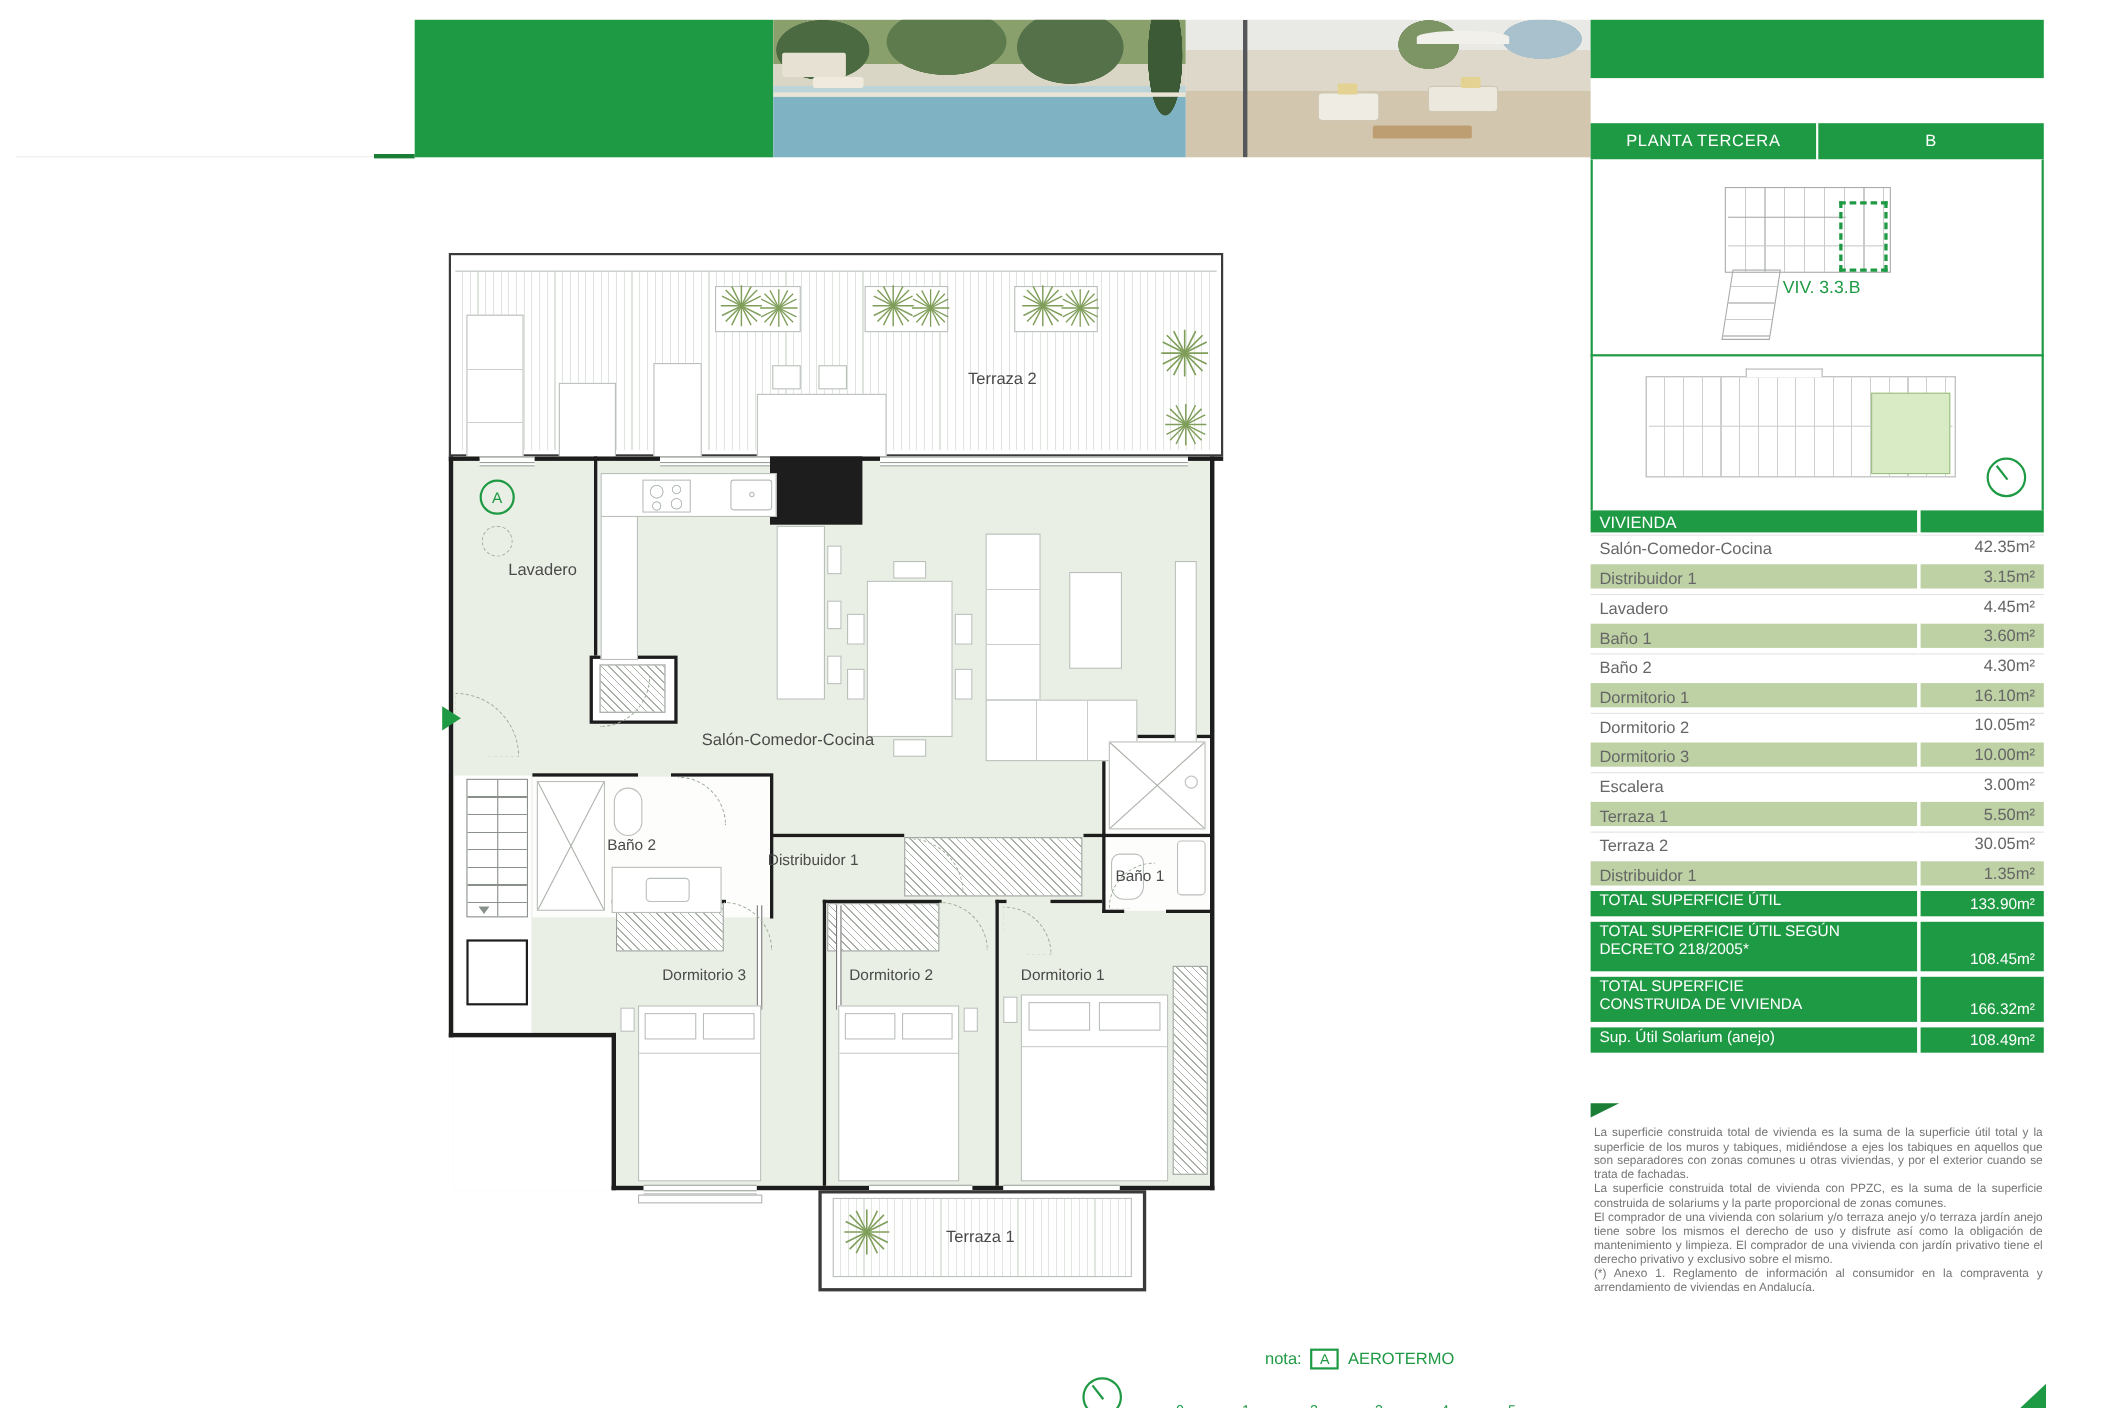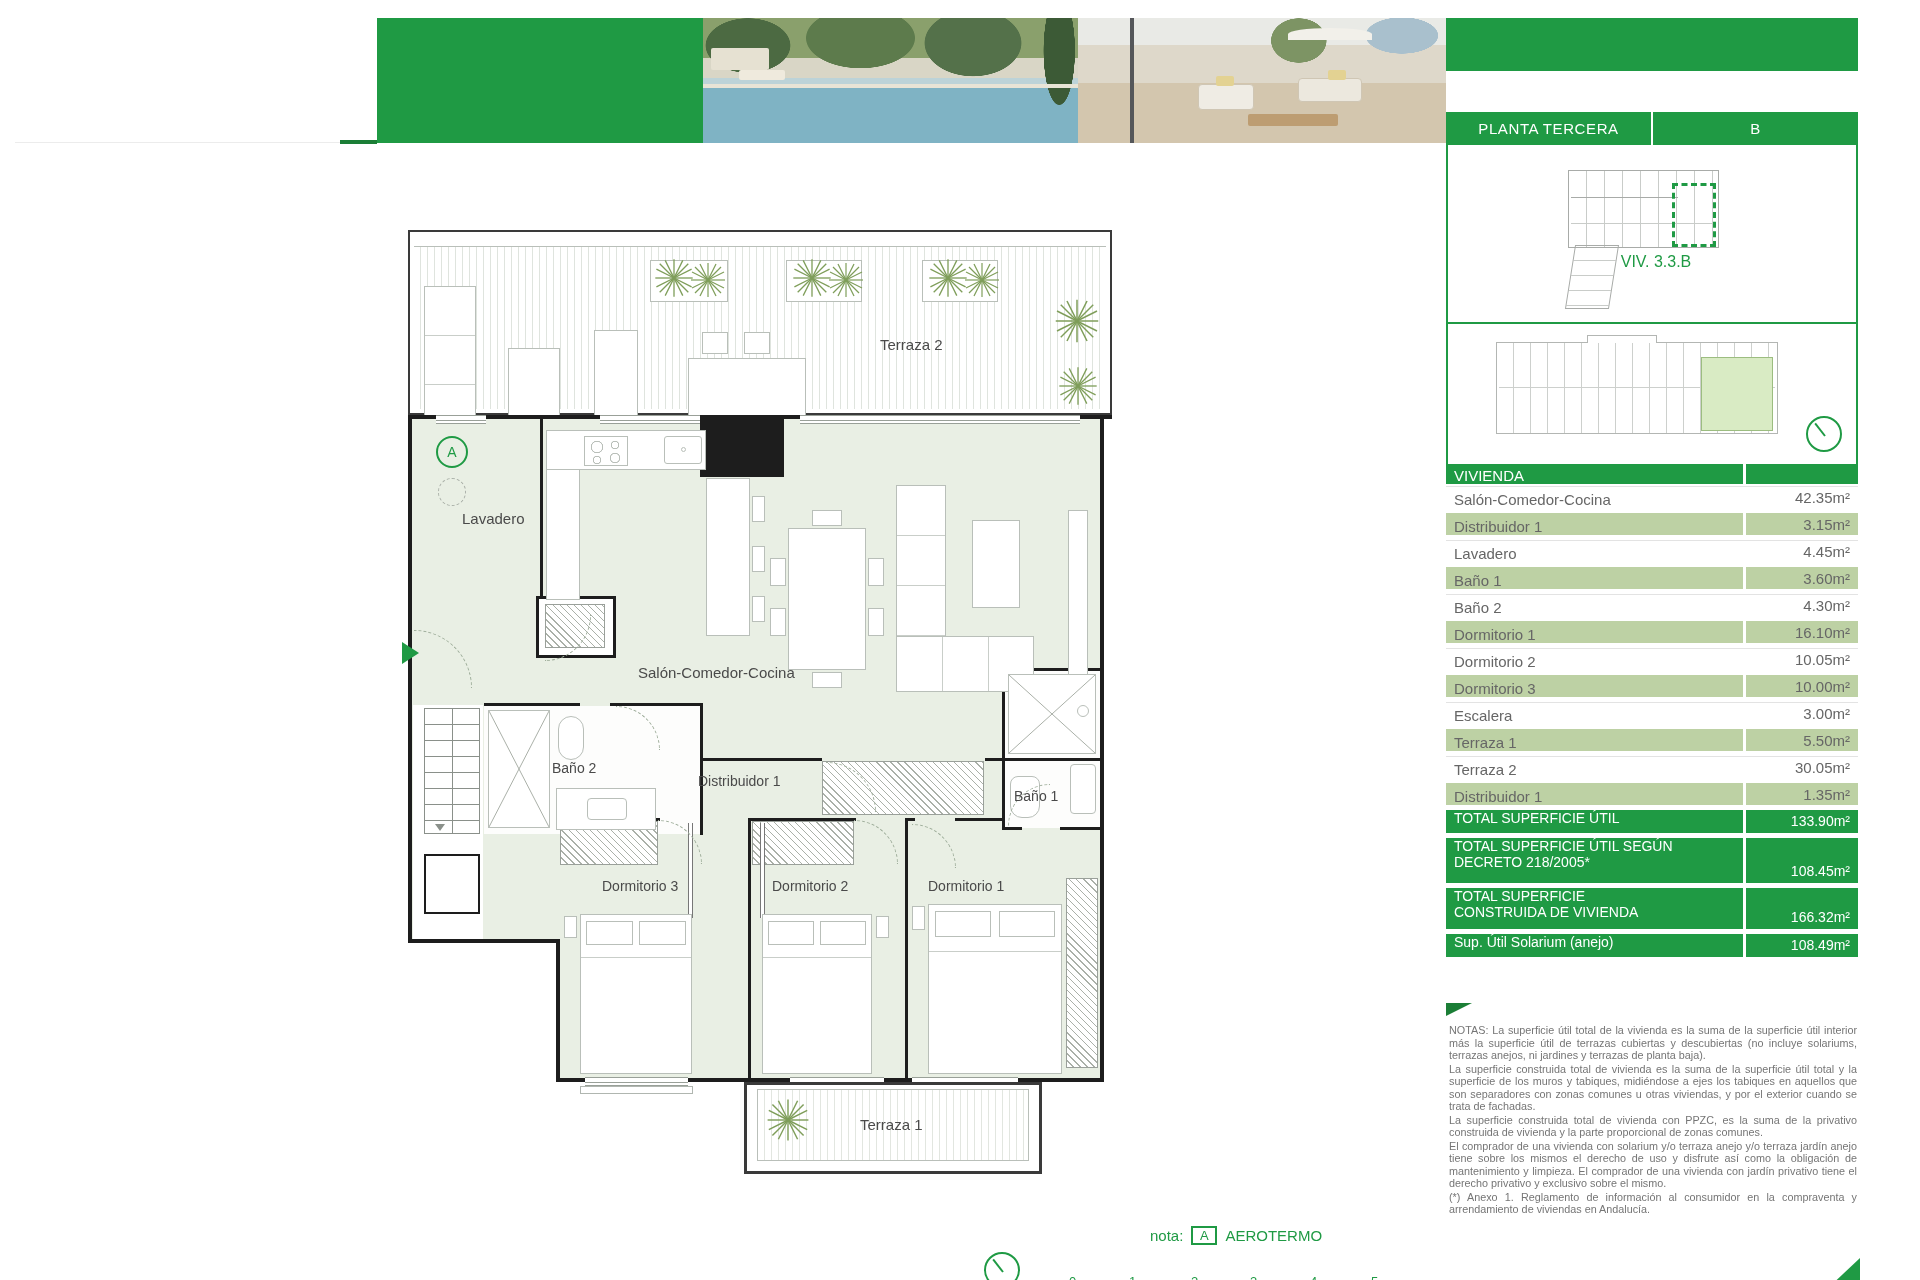--- a/index.html
+++ b/index.html
@@ -227,23 +227,22 @@
       <div class="c1">
           <span>Sup. Útil Solarium (anejo)</span>
         </div>
       <div class="gap"></div>
         <div class="c2">108.49m²</div>
     </div>
   </div>
   <div class="abs" style="left:1446px;top:985px;width:0;height:0;border-top:13px solid var(--green-dk);border-right:26px solid transparent"></div>
 
   <div class="notes" style="left:1449px;top:1006px;width:408px">
-    <p>NOTAS:      La superficie útil total de la vivienda es la suma de la superficie útil interior más la superficie útil de terrazas cubiertas y descubiertas (no incluye solariums, terrazas anejos, ni jardines y terrazas de planta baja).</p>
     <p>La superficie construida total de vivienda es la suma de la superficie útil total y la superficie de los muros y tabiques, midiéndose a ejes los tabiques en aquellos que son separadores con zonas comunes u otras viviendas, y por el exterior cuando se trata de fachadas.</p>
-    <p>La superficie construida total de vivienda con PPZC, es la suma de la privativo construida de vivienda y la parte proporcional de zonas comunes.</p>
+    <p>La superficie construida total de vivienda con PPZC, es la suma de la superficie construida de solariums y la parte proporcional de zonas comunes.</p>
     <p>El comprador de una vivienda con solarium y/o terraza anejo y/o terraza jardín anejo tiene sobre los mismos el derecho de uso y disfrute así como la obligación de mantenimiento y limpieza. El comprador de una vivienda con jardín privativo tiene el derecho privativo y exclusivo sobre el mismo.</p>
     <p>(*) Anexo 1. Reglamento de información al consumidor en la compraventa y arrendamiento de viviendas en Andalucía.</p>
   </div>
   <div class="abs" style="left:1826px;top:1240px;width:0;height:0;border-bottom:32px solid var(--green);border-left:34px solid transparent"></div>
 
   <div class="abs" style="left:408px;top:212px;width:704px;height:185px;border:2px solid #3a3a3a;background:#fff">
     <div class="abs deck" style="left:4px;top:14px;right:4px;bottom:4px;border-top:1px solid #b9bfb9"></div>
   </div>
   <div class="w" style="left:424px;top:268px;width:52px;height:196px;background:#fff repeating-linear-gradient(180deg,transparent 0 48px,#c9cec9 48px 49px)"></div>
   <div class="w" style="left:508px;top:330px;width:52px;height:72px"></div>

